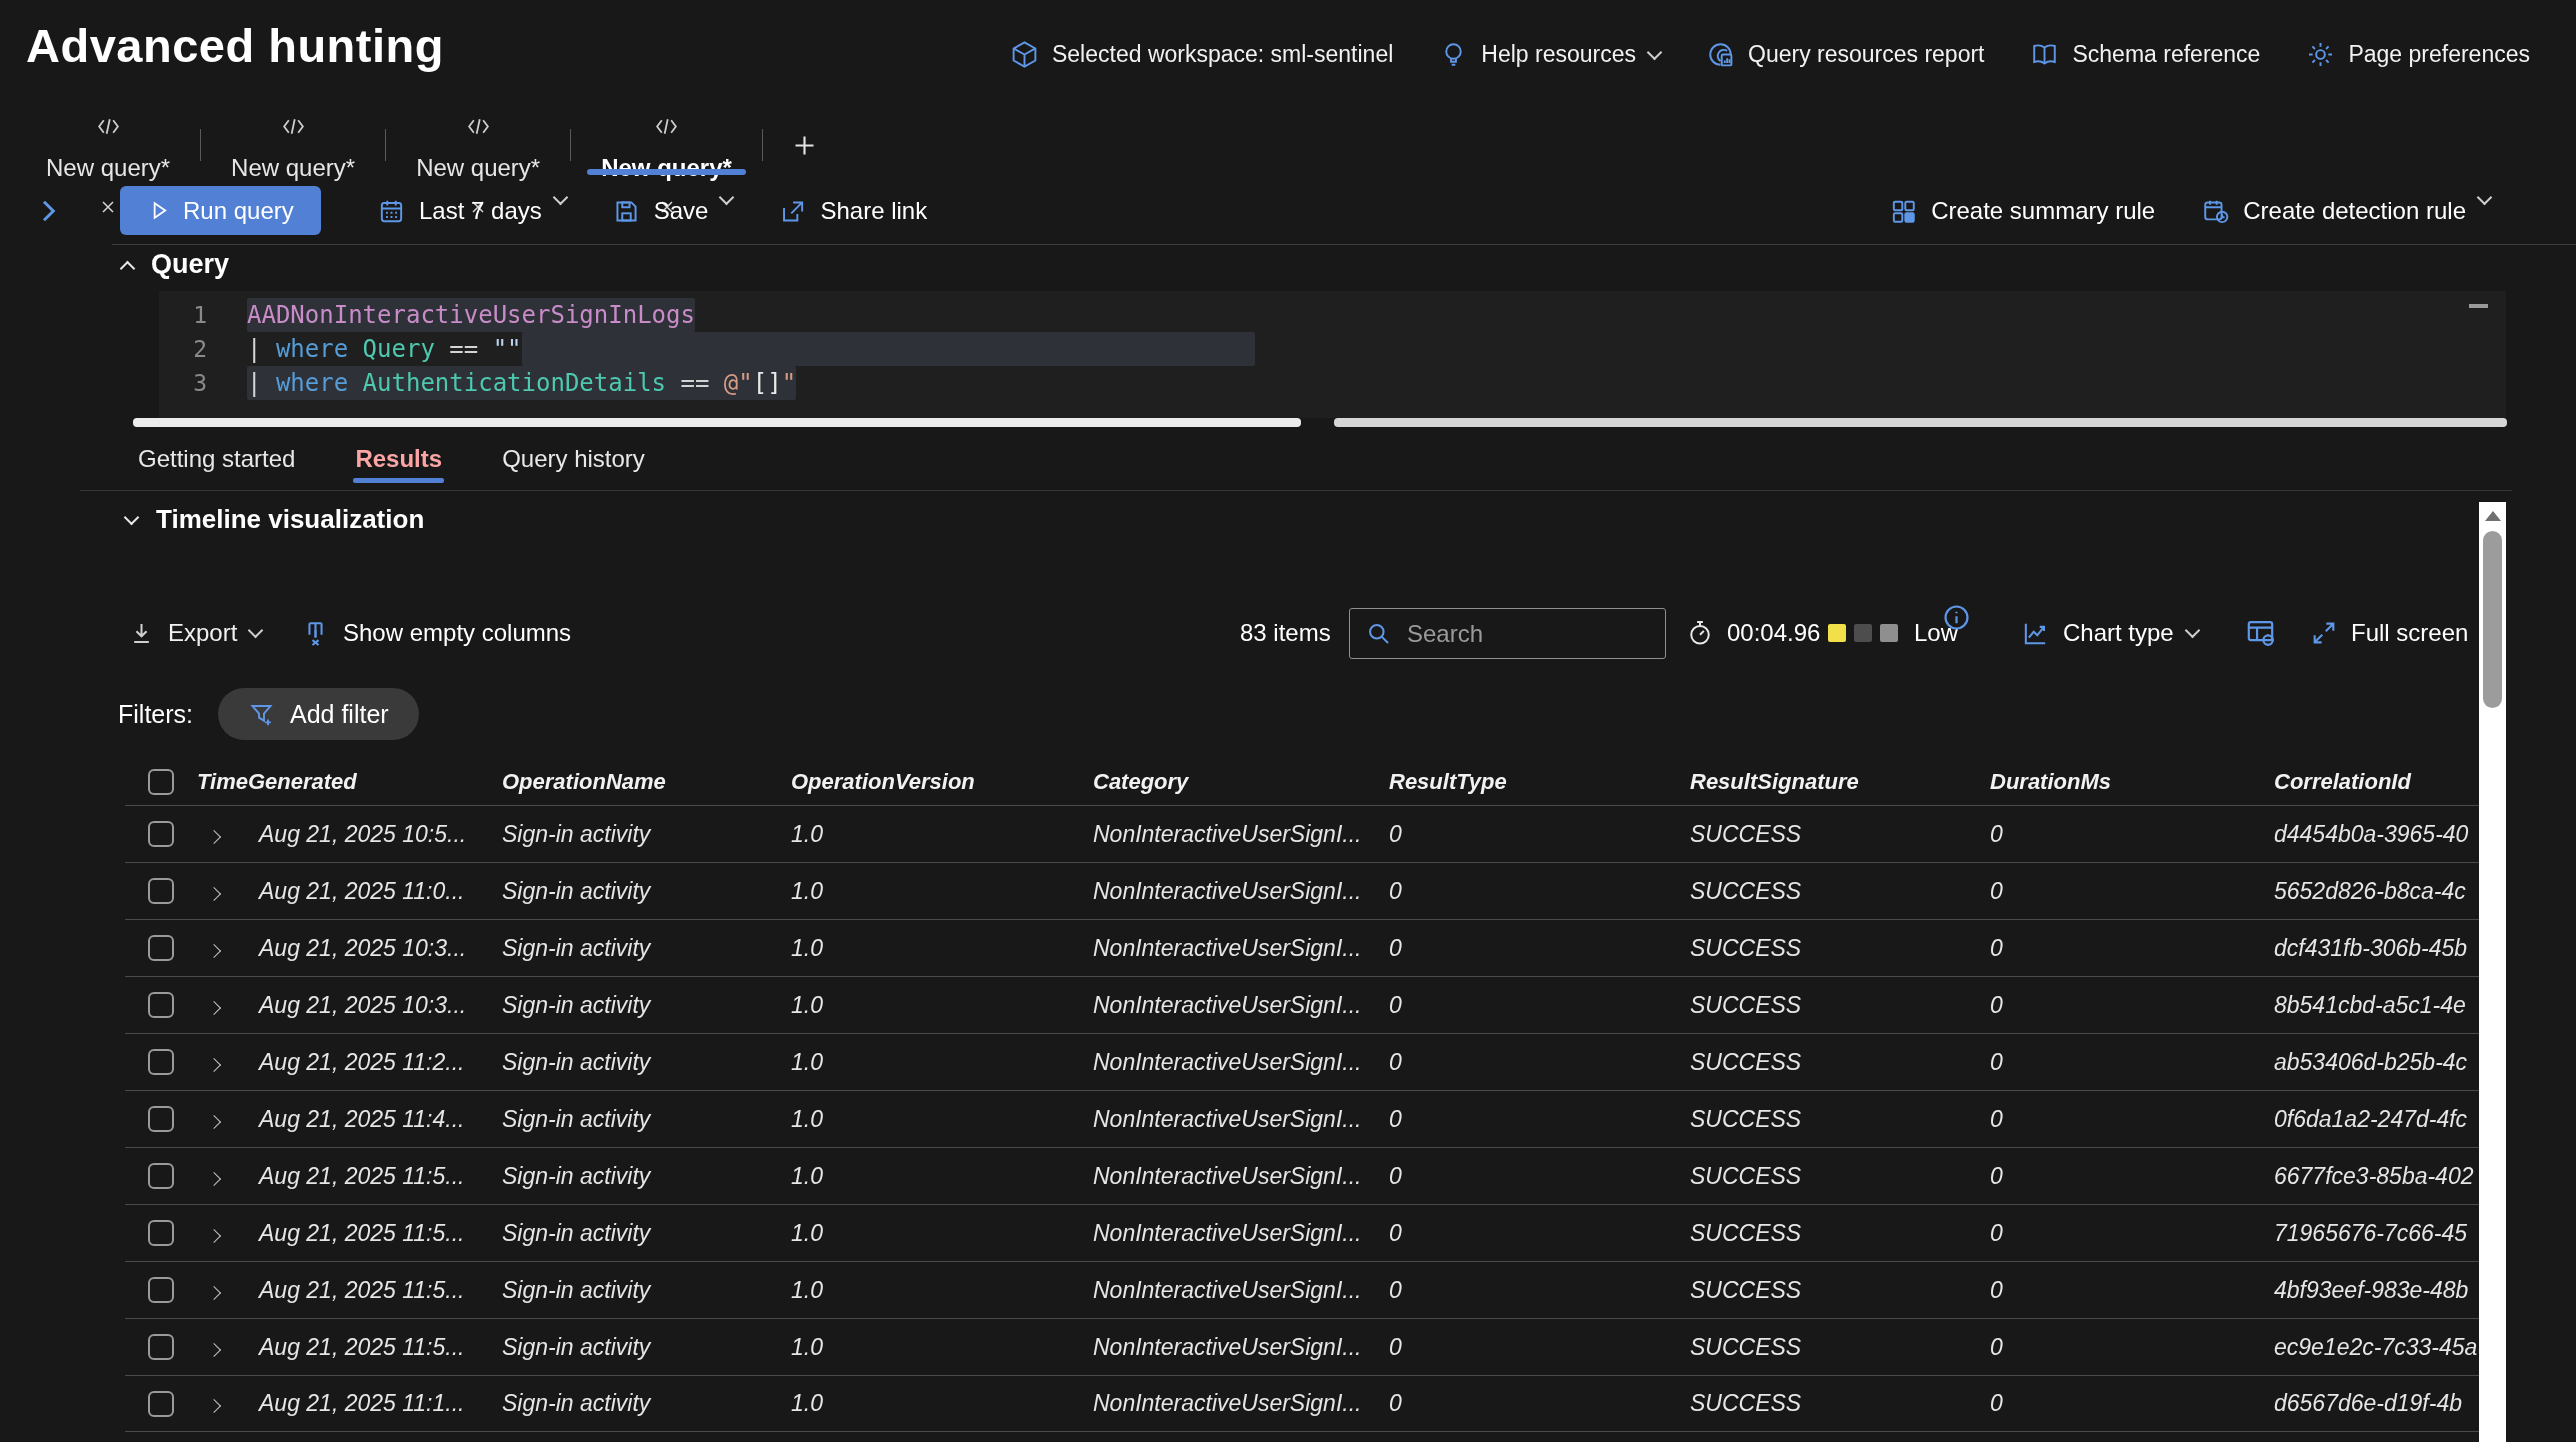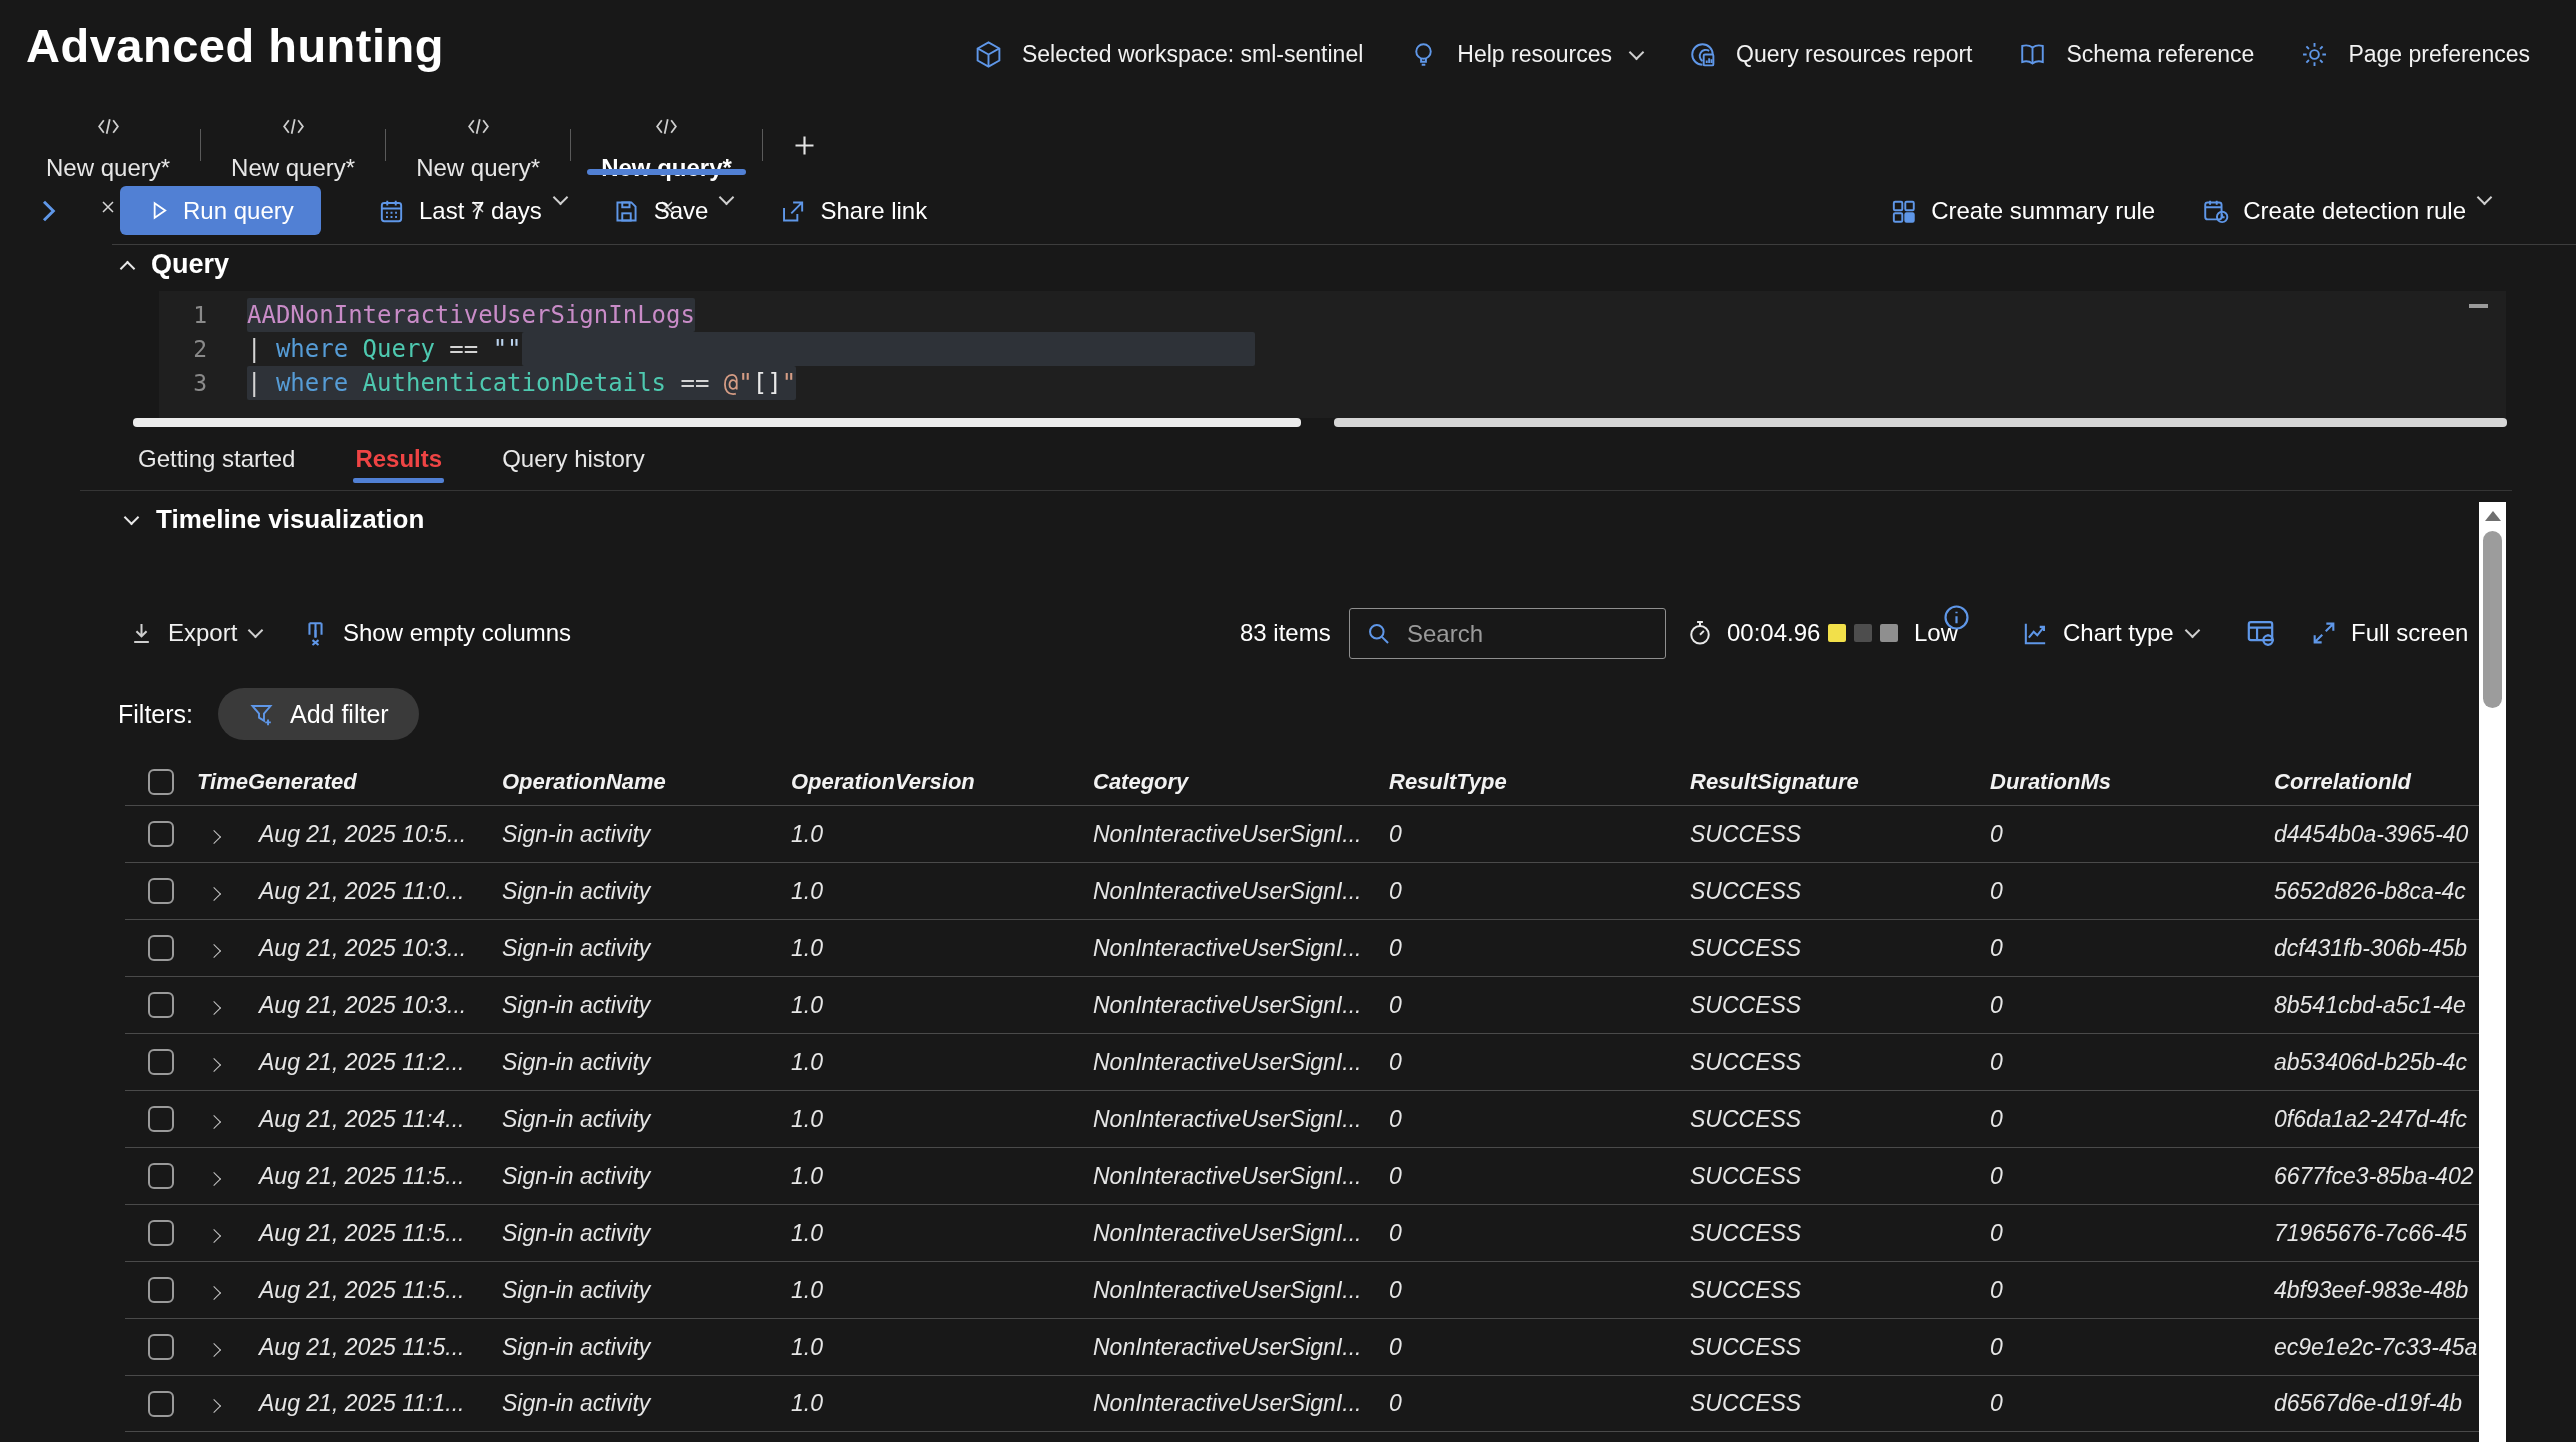--- a/index.html
+++ b/index.html
@@ -16,21 +16,21 @@
   .ic{color:var(--accent);}
   .ic-gray{color:#cfcfcf;}
   .chev{width:11px;height:11px;border-right:2.3px solid #cfcfcf;border-bottom:2.3px solid #cfcfcf;display:inline-block;}
   .chev.down{transform:rotate(45deg);margin-top:-5px;}
   .chev.up{transform:rotate(-135deg);margin-top:7px;border-color:#e8e8e8;}
   .chev.right-sm{transform:rotate(-45deg);border-color:#c4c4c4;width:10px;height:10px;border-width:1.8px;}
 
   
   .app-title{position:absolute;left:26px;top:18px;font-size:47px;font-weight:700;letter-spacing:0.5px;}
   .header-actions{position:absolute;top:40px;right:46px;display:flex;gap:46px;align-items:center;font-size:23px;color:#f2f2f2;white-space:nowrap;}
-  .header-item{display:flex;align-items:center;gap:19px;cursor:pointer;}
+  .header-item{display:flex;align-items:center;gap:13px;cursor:pointer;}
 
   
   .tab-bar{position:absolute;top:114px;left:16px;height:62px;display:flex;align-items:stretch;}
   .tab{display:flex;align-items:center;gap:15px;padding:0 30px;font-size:24px;color:#e6e6e6;position:relative;cursor:pointer;flex-direction:column;}
   .tab.active{font-weight:700;color:#fff;}
   .tab.active::after{content:"";position:absolute;left:16px;right:16px;bottom:1px;height:6px;background:var(--accent-strong);border-radius:3px;}
   .tab-sep{width:1px;background:#5a5a5a;margin:15px 0;}
   .tab-add{margin-left:22px;align-self:center;padding:6px;cursor:pointer;}
 
   
@@ -56,21 +56,21 @@
   .tk-pun{color:var(--code-pun);} .tk-str{color:var(--code-str);} .tk-str2{color:var(--code-str2);} .tk-brk{color:var(--code-brk);}
   .overview-dash{position:absolute;right:18px;top:13px;width:19px;height:4px;background:#9a9a9a;}
   .h-scroll{position:absolute;left:133px;top:418px;width:2374px;height:9px;display:flex;}
   .h-thumb{width:1168px;background:#ececec;border-radius:4px;}
   .h-gap{width:33px;}
   .h-track{flex:1;background:#d6d6d6;border-radius:4px;}
 
   
   .result-tabs{position:absolute;top:430px;left:138px;height:58px;display:flex;gap:60px;align-items:center;font-size:24px;}
   .rtab{position:relative;height:58px;display:flex;align-items:center;color:#e8e8e8;cursor:pointer;}
-  .rtab.active{font-weight:700;color:#ef4444;}
+  .rtab.active{font-weight:700;color:#fca5a5;}
   .rtab.active::after{content:"";position:absolute;left:-2px;right:-2px;bottom:5px;height:5px;background:var(--accent-strong);border-radius:2px;}
   .rtabs-border{position:absolute;top:490px;left:80px;width:2432px;height:1px;background:#353535;}
 
   
   .timeline{position:absolute;top:504px;left:126px;display:flex;align-items:center;gap:19px;font-size:26px;font-weight:700;cursor:pointer;}
 
   
   .res-toolbar{position:absolute;top:598px;left:0;right:0;height:70px;font-size:24px;}
   .rt-group{position:absolute;top:0;height:70px;display:flex;align-items:center;gap:13px;white-space:nowrap;cursor:pointer;}
   .items-count{position:absolute;left:1240px;top:0;height:70px;display:flex;align-items:center;}

